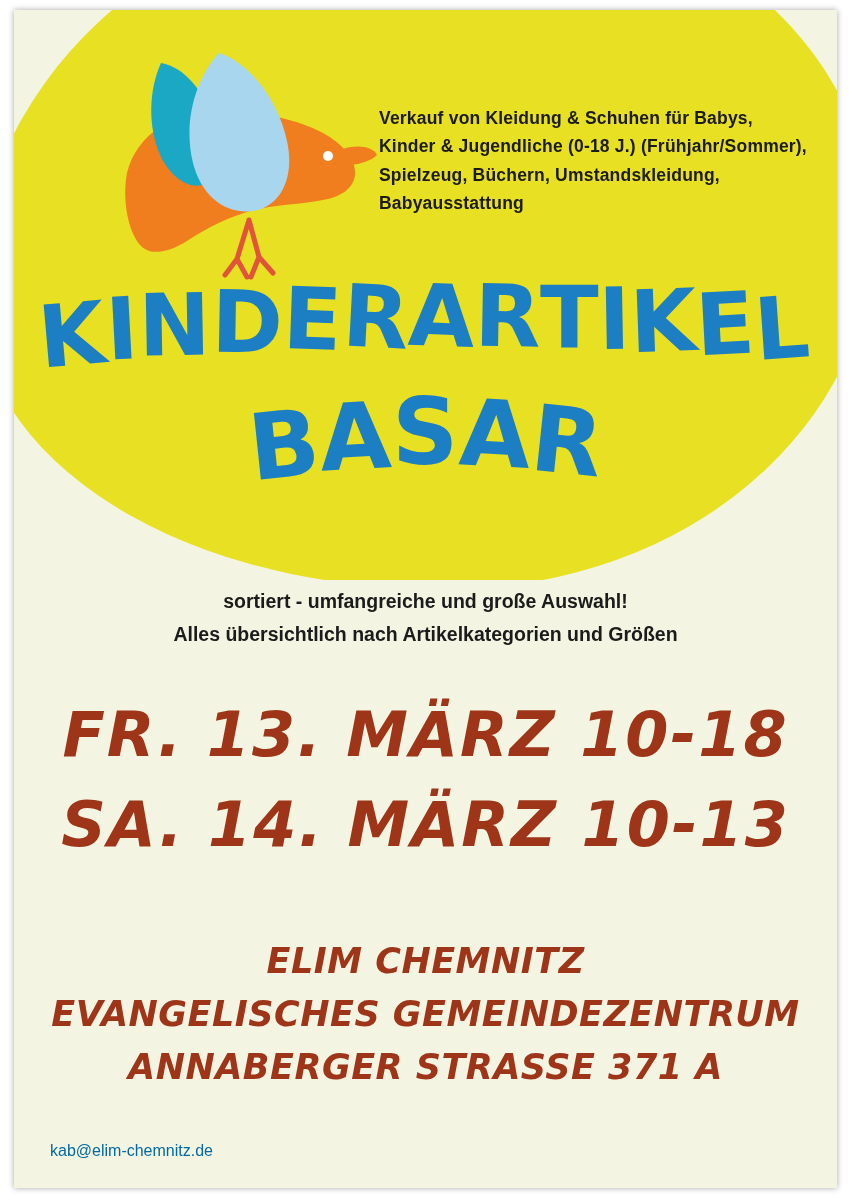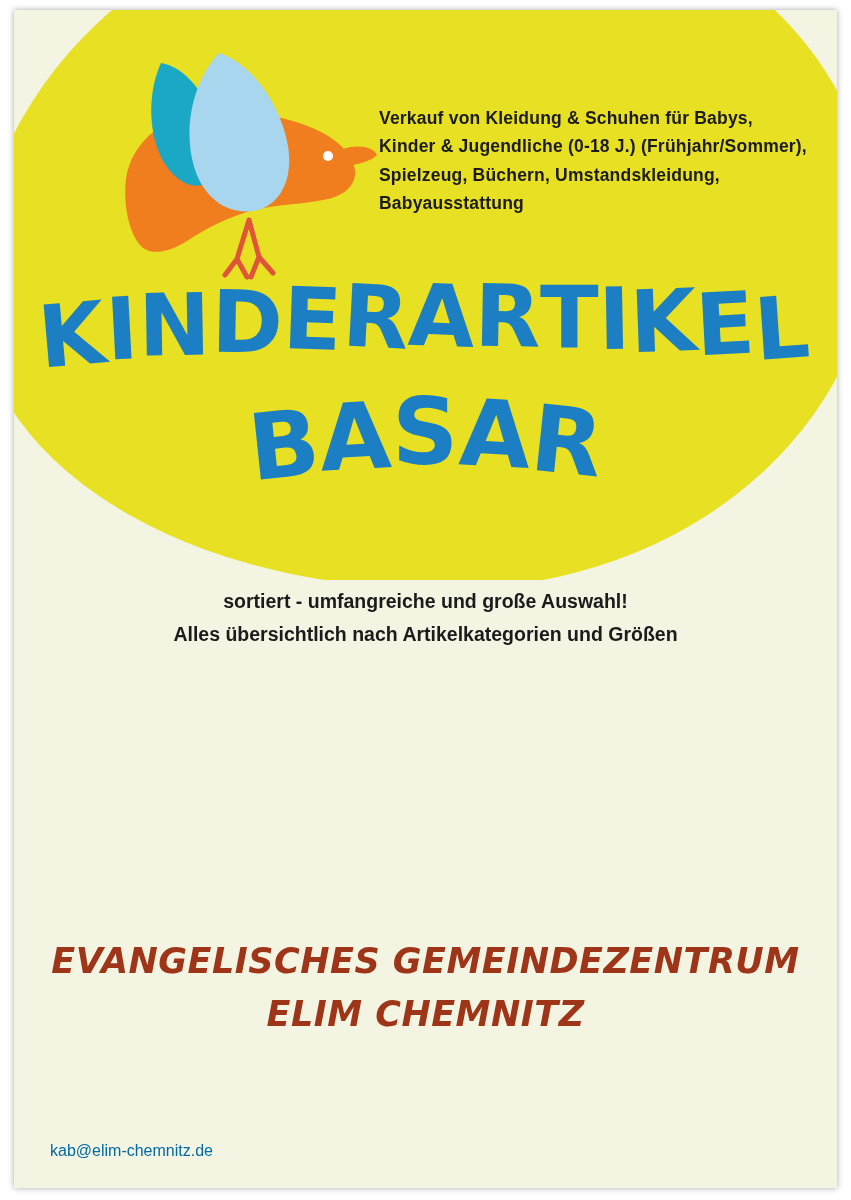--- a/index.html
+++ b/index.html
@@ -204,22 +204,27 @@
     <div class="title-2">
       <span class="ch" style="transform:rotate(-6deg) translateY(8px);">B</span><span class="ch" style="transform:rotate(-3deg) translateY(0px);">A</span><span class="ch" style="transform:rotate(0deg) translateY(-5px);">S</span><span class="ch" style="transform:rotate(3deg) translateY(-3px);">A</span><span class="ch" style="transform:rotate(6deg) translateY(4px);">R</span>
       
     </div>
 
     <div class="mid-text">
       <div>sortiert - umfangreiche und große Auswahl!</div>
       <div>Alles übersichtlich nach Artikelkategorien und Größen</div>
     </div>
 
+    <div class="dates">
+      <div class="date-line">FR. 13.  MÄRZ  10-18</div>
+      <div class="date-line">SA. 14.  MÄRZ  10-13</div>
+    </div>
 
     <div class="venue">
+      <div class="venue-line">ELIM CHEMNITZ</div>
       <div class="venue-line">EVANGELISCHES GEMEINDEZENTRUM</div>
-      <div class="venue-line">ELIM CHEMNITZ</div>
+      <div class="venue-line">ANNABERGER STRASSE 371 A</div>
     </div>
 
     <div class="email">kab@elim-chemnitz.de</div>
 
   </div>
 </div>
 
 </body></html>

